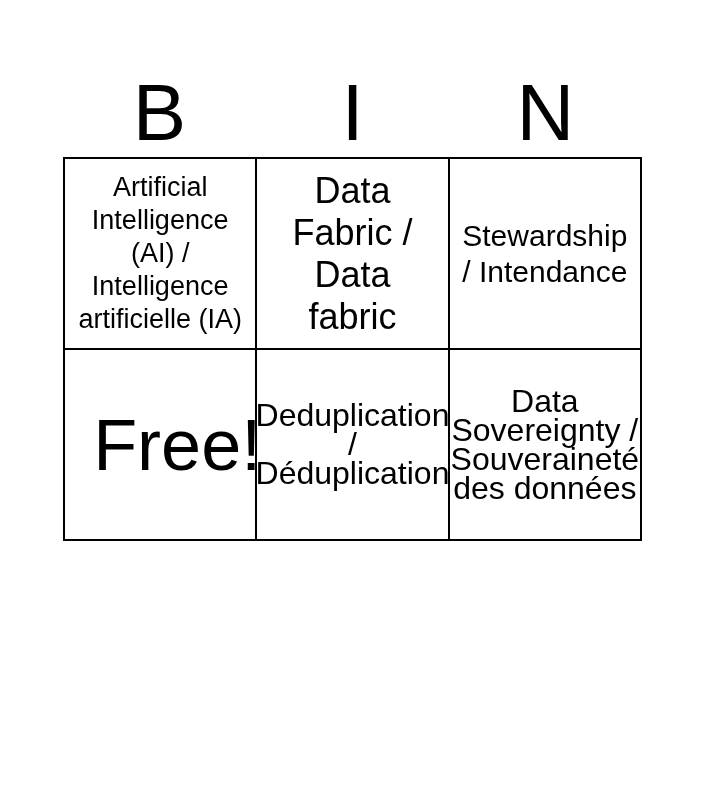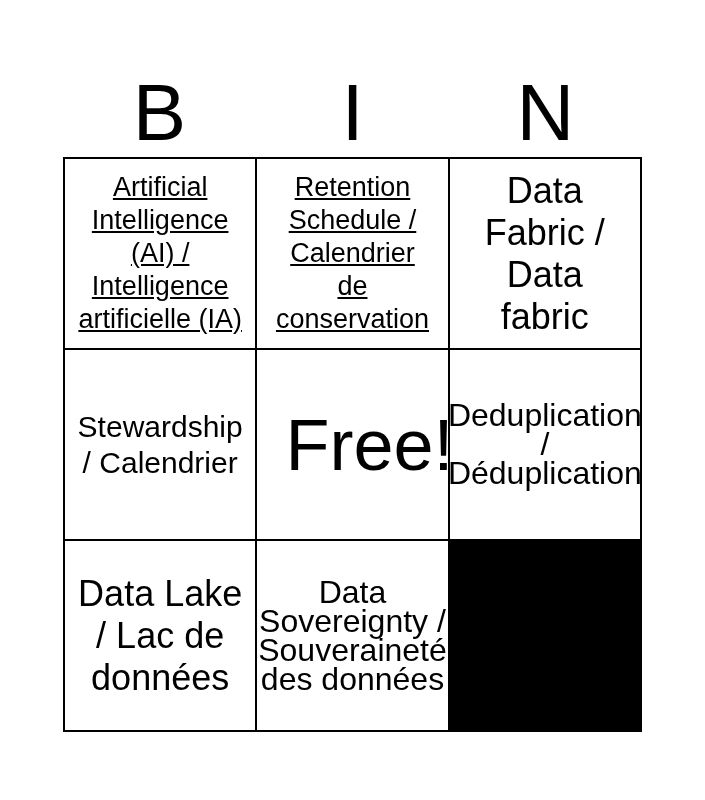--- a/index.html
+++ b/index.html
@@ -45,21 +45,21 @@
     background: #ffffff;
     display: flex;
     align-items: center;
     justify-content: center;
     text-align: center;
     white-space: pre-line;
     overflow: hidden;
     padding: 0 2px;
   }
   
-  .size-a   { font-size: 27px; line-height: 33px; text-decoration: underline; } 
+  .size-a   { font-size: 27px; line-height: 33px; } 
   .size-b   { font-size: 32px; line-height: 29px; } 
   .size-c   { font-size: 30px; line-height: 36px; } 
   .size-d   { font-size: 36px; line-height: 42px; } 
   .size-free { font-size: 72px; line-height: 72px; padding-left: 36px; } 
 </style>
 </head>
 <body>
 
 <div class="card">
 
@@ -68,39 +68,31 @@
     <div class="header-letter">I</div>
     <div class="header-letter">N</div>
   </div>
 
   <div class="grid">
     <div class="cell size-a">Artificial
 Intelligence
 (AI) /
 Intelligence
 artificielle (IA)</div>
-    <div class="cell size-a">Retention
-Schedule /
-Calendrier
-de
-conservation</div>
     <div class="cell size-d">Data
 Fabric /
 Data
 fabric</div>
 
     <div class="cell size-c">Stewardship
-/ Calendrier</div>
+/ Intendance</div>
     <div class="cell size-free">Free!</div>
     <div class="cell size-b">Deduplication
 /
 Déduplication</div>
 
-    <div class="cell size-d">Data Lake
-/ Lac de
-données</div>
     <div class="cell size-b">Data
 Sovereignty /
 Souveraineté
 des données</div>
   </div>
 
 </div>
 
 </body></html>

